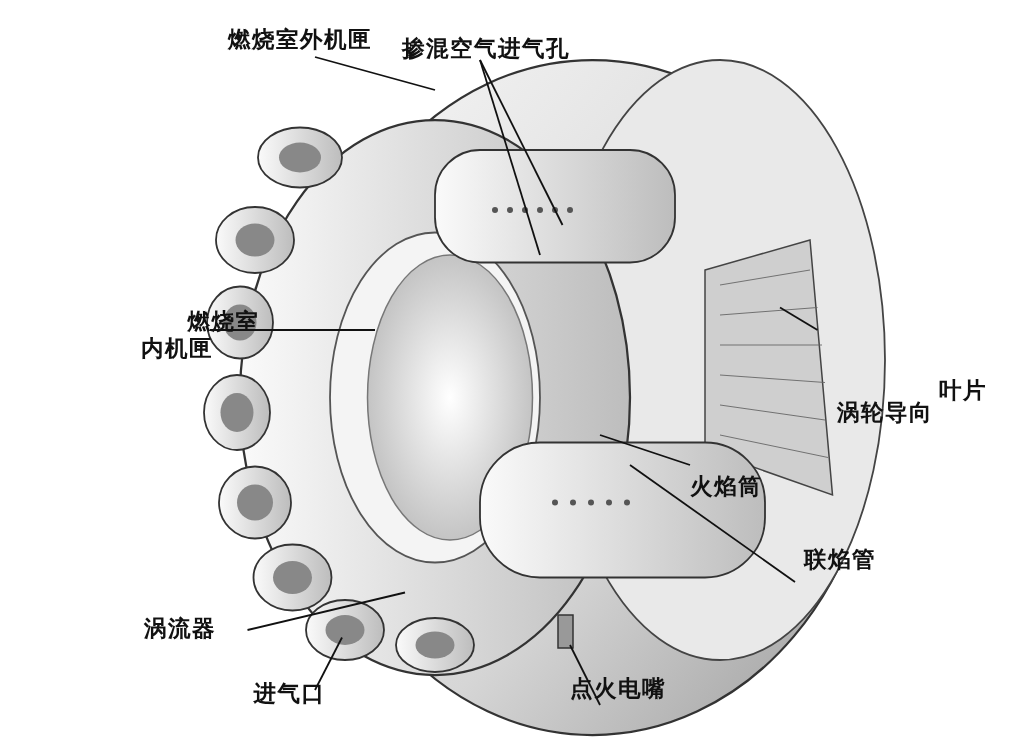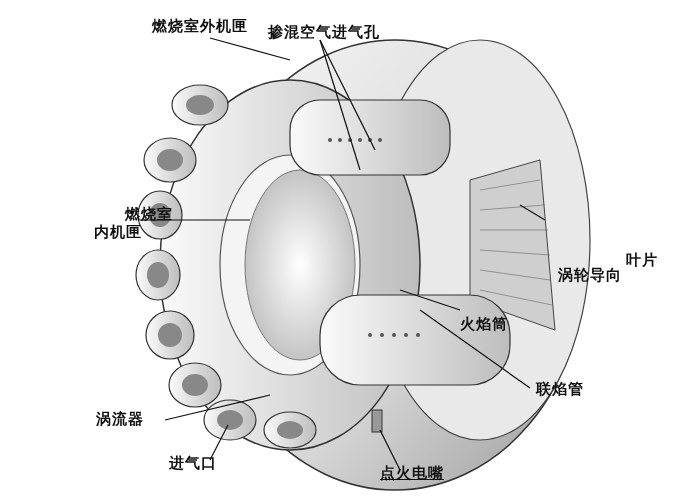--- a/index.html
+++ b/index.html
@@ -102,17 +102,17 @@
     </g>
   </svg>
 
   <div class="lbl" style="left:152px;top:18px;text-align:right;">燃烧室外机匣</div>
   <div class="lbl" style="left:268px;top:24px;">掺混空气进气孔</div>
   <div class="lbl" style="left:94px;top:206px;margin-left:31px;">燃烧室</div>
   <div class="lbl" style="left:94px;top:224px;">内机匣</div>
   <div class="lbl" style="left:558px;top:232px;margin-top:35px;">涡轮导向</div>
   <div class="lbl" style="left:586px;top:252px;padding-left:40px;">叶片</div>
   <div class="lbl" style="left:460px;top:316px;">火焰筒</div>
-  <div class="lbl" style="left:536px;top:381px;">联焰管</div>
+  <div class="lbl" style="left:536px;top:365px;">联焰管</div>
   <div class="lbl" style="left:96px;top:411px;">涡流器</div>
   <div class="lbl" style="left:169px;top:455px;font-family:Liberation Serif, serif;">进气口</div>
-  <div class="lbl" style="left:380px;top:465px;text-decoration:underline;">点火电嘴</div>
+  <div class="lbl" style="left:380px;top:451px;">点火电嘴</div>
 </div>
 
 </body></html>

